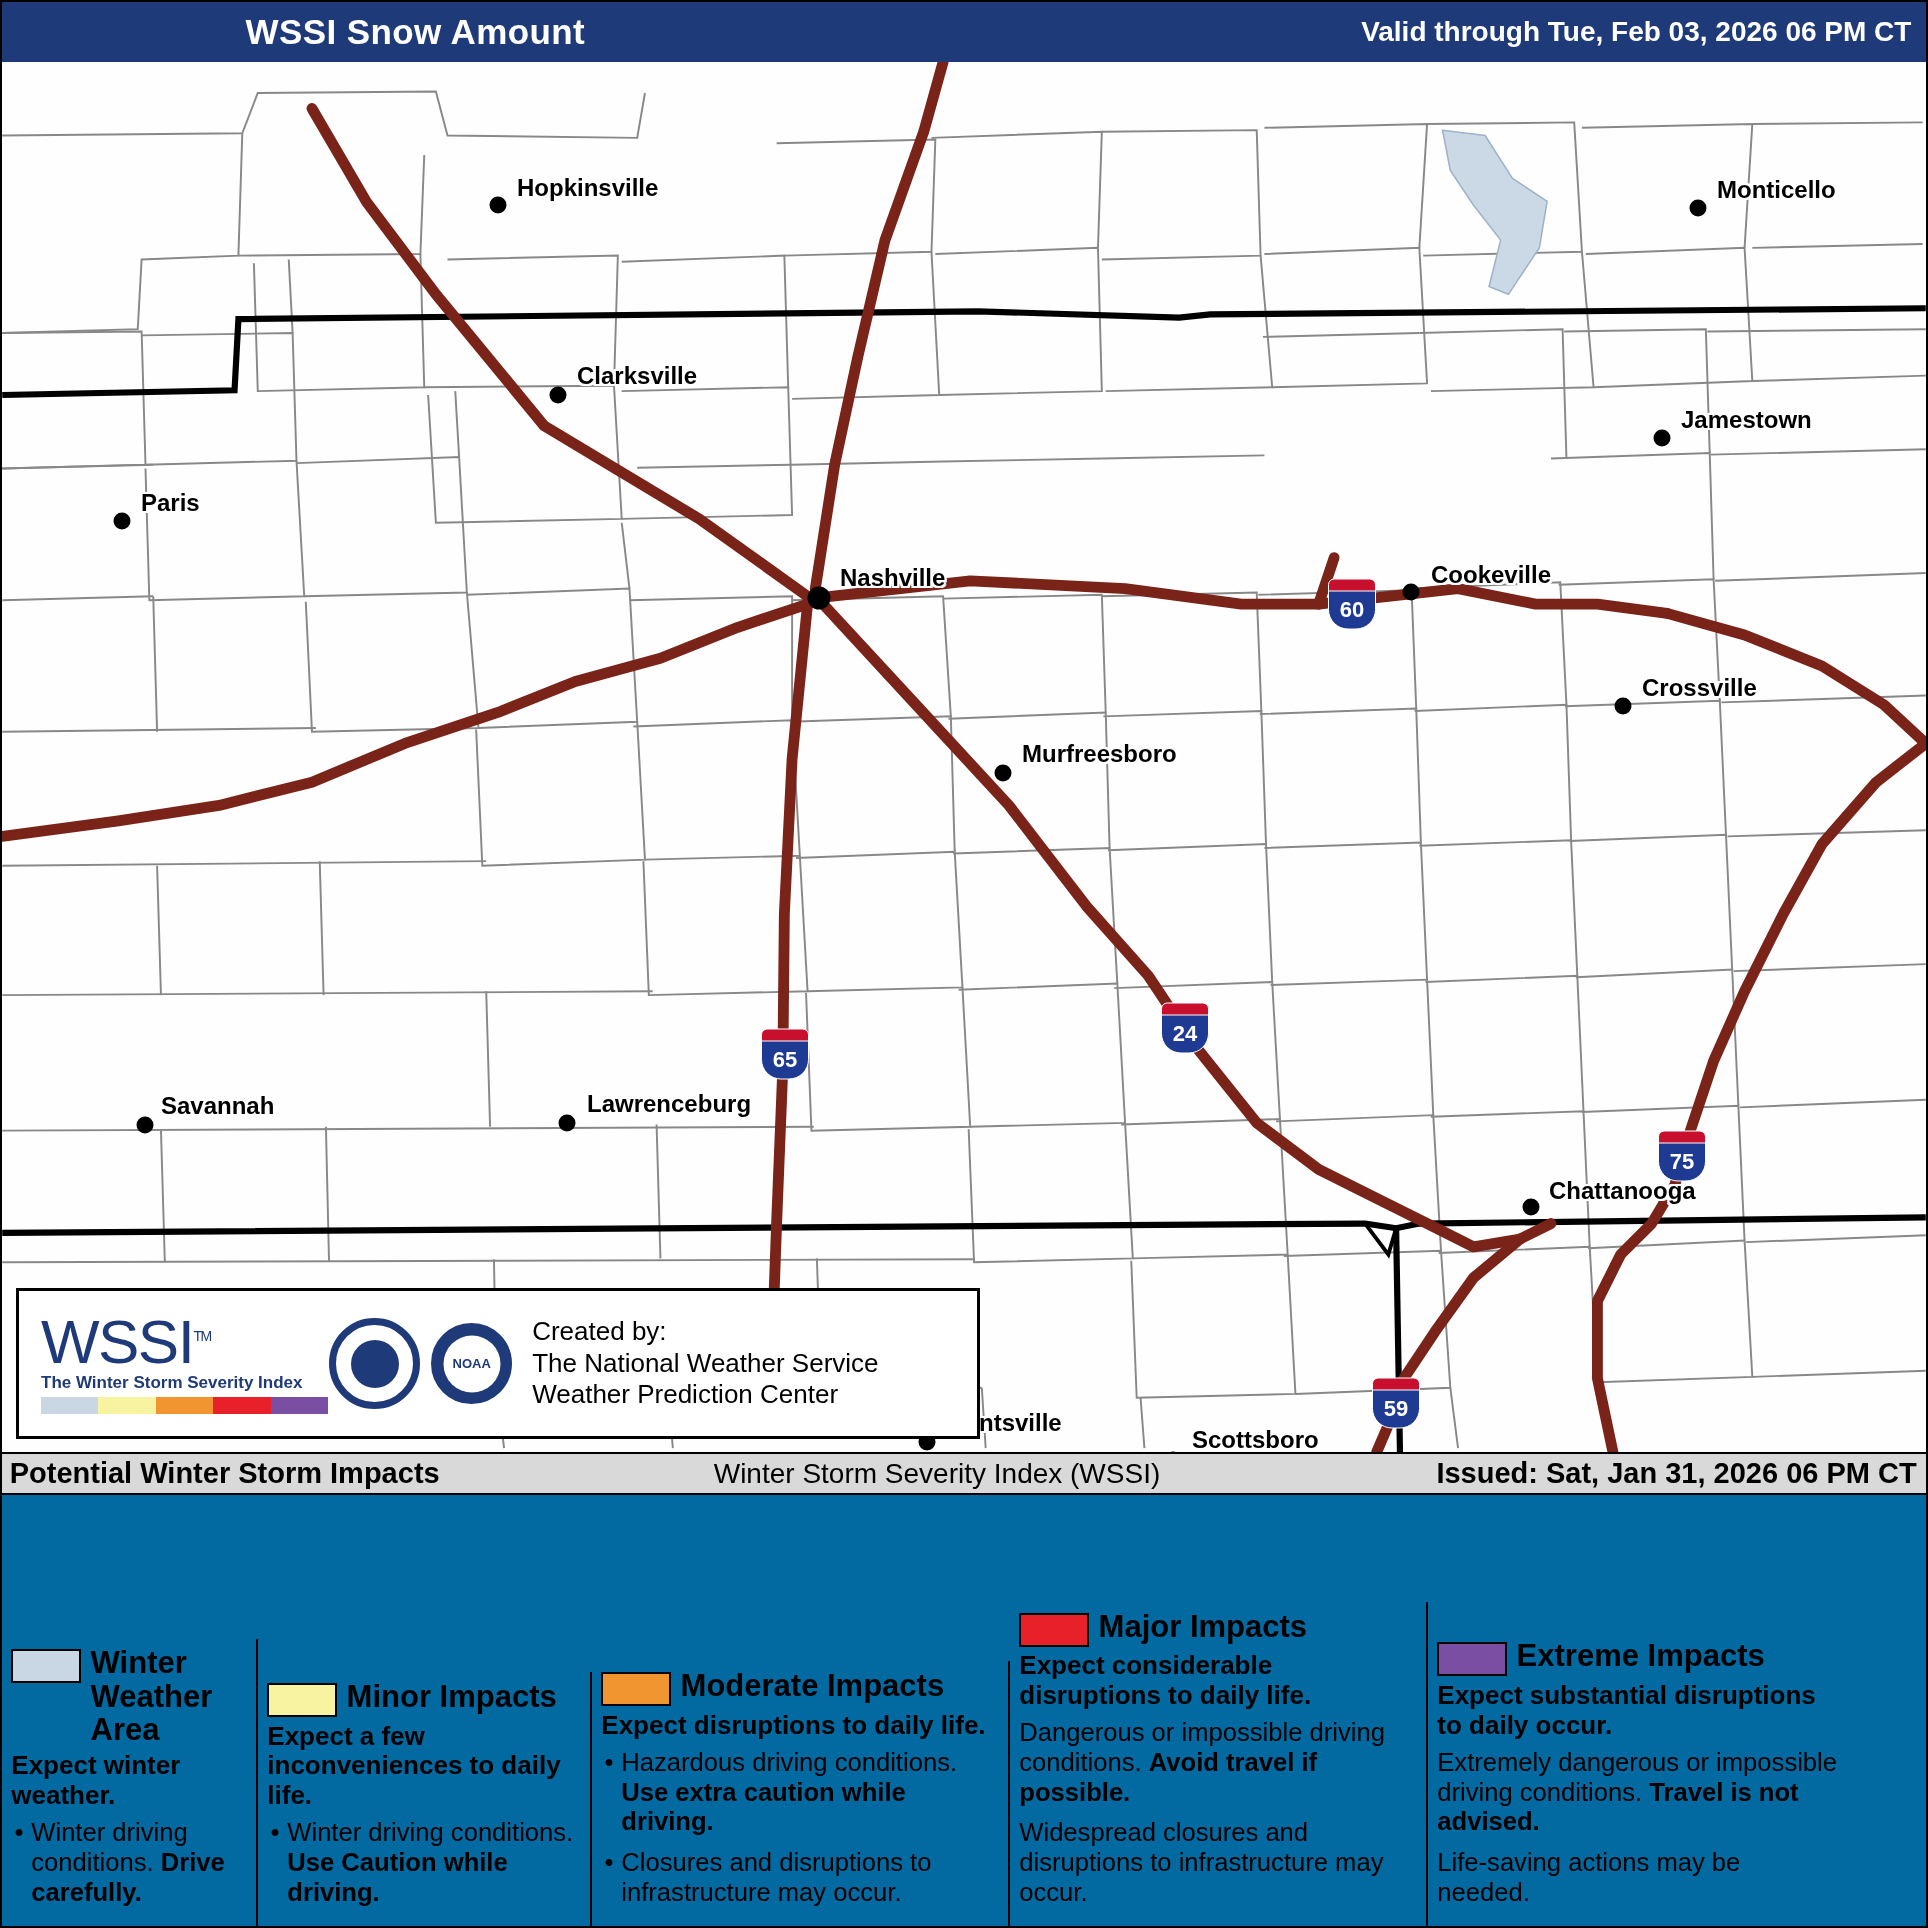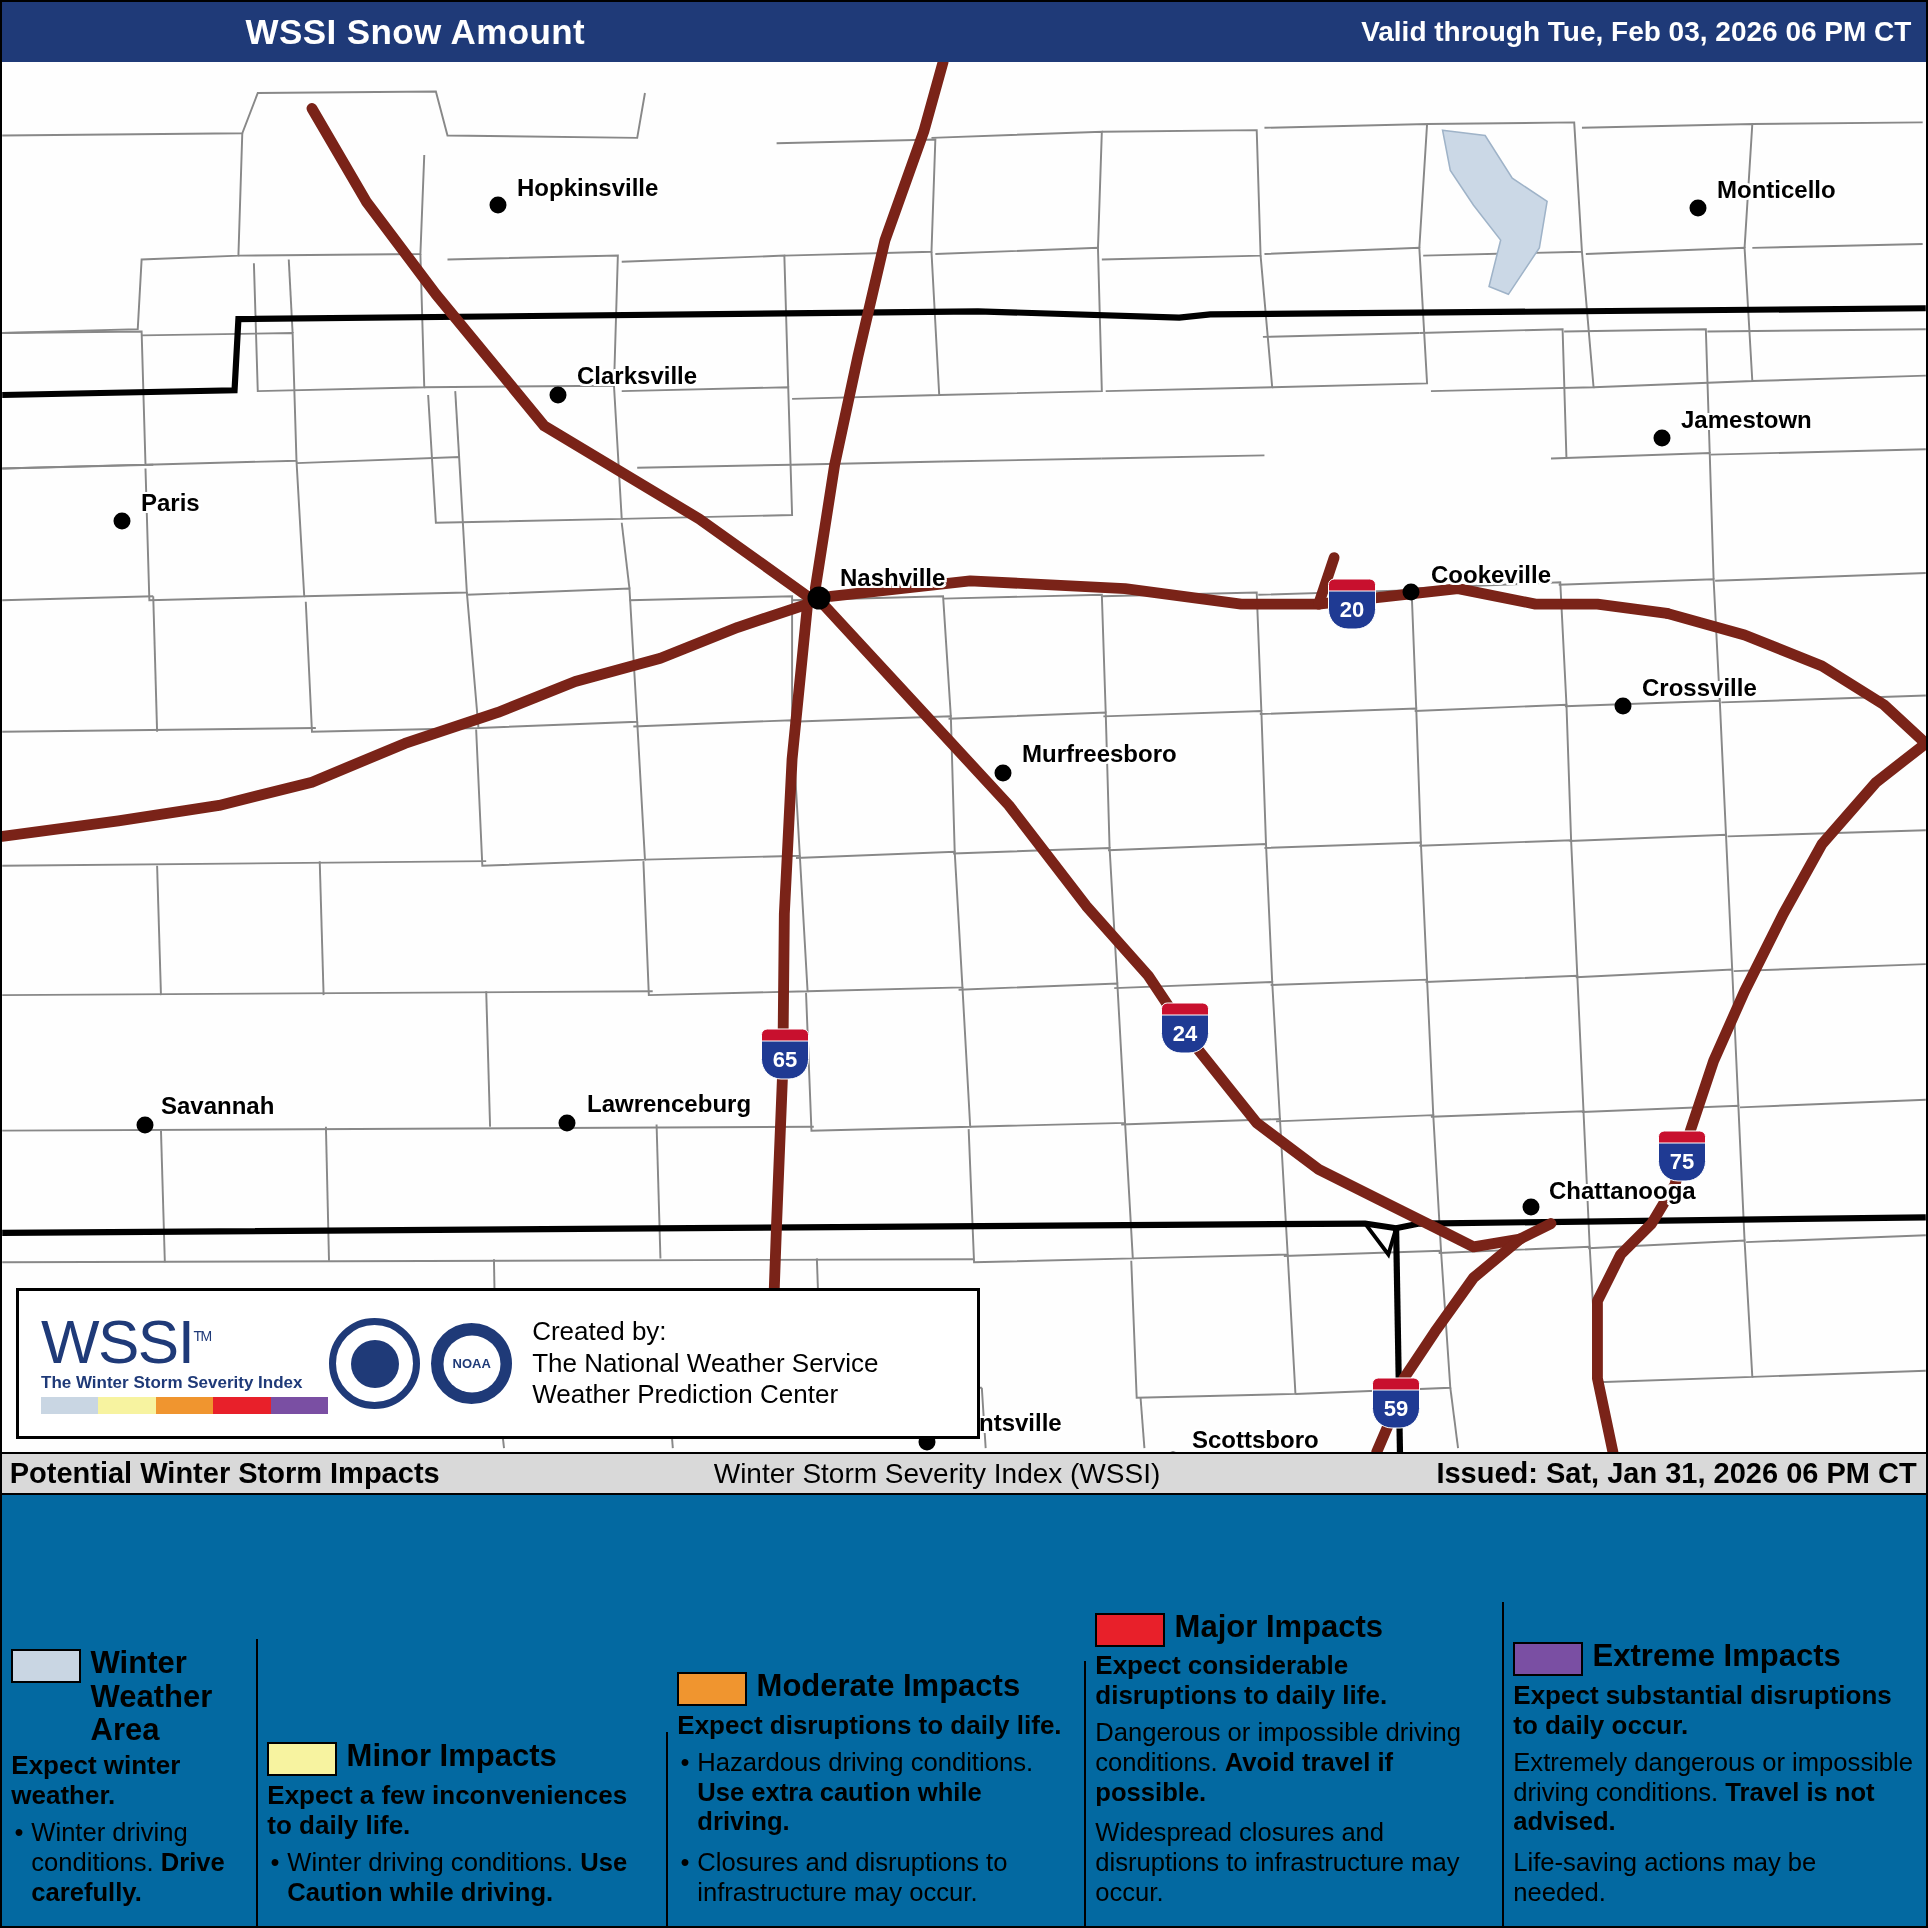--- a/index.html
+++ b/index.html
@@ -259,21 +259,21 @@
     align-items: flex-end;
   }
   .legend-col {
     box-sizing: border-box;
     border-right: 2.3px solid #000;
     padding: 7.7px 9.3px 7.7px 9.3px;
     position: relative;
   }
   .legend-col:last-child { border-right: none; }
   .legend-col.c0 { width: 256px; }
-  .legend-col.c1 { width: 410px; }
+  .legend-col.c1 { width: 334px; }
   .legend-col.c2 { width: 418px; }
   .legend-col.c3 { width: 418px; }
   .legend-col.c4 { width: 421px; }
 
   .legend-head {
     display: flex;
     align-items: flex-start;
     gap: 9.3px;
   }
   .swatch {
@@ -504,21 +504,21 @@
         <div class="city-label" style="left: 1547px; top: 1129px;">Chattanooga</div>
         <div class="city-dot" style="left: 925px; top: 1380px;"></div>
         <div class="city-label" style="left: 945px; top: 1361px;">Huntsville</div>
         <div class="city-dot" style="left: 1171px; top: 1398px;"></div>
         <div class="city-label" style="left: 1190px; top: 1378px;">Scottsboro</div>
       </div>
 
     <div>
         <div class="shield" style="left: 1350px; top: 542px;">
           <div class="sh-top"></div>
-          <div class="sh-bot">20</div>
+          <div class="sh-bot">60</div>
         </div>
         <div class="shield" style="left: 783px; top: 992px;">
           <div class="sh-top"></div>
           <div class="sh-bot">65</div>
         </div>
         <div class="shield" style="left: 1183px; top: 966px;">
           <div class="sh-top"></div>
           <div class="sh-bot">24</div>
         </div>
         <div class="shield" style="left: 1680px; top: 1094px;">

